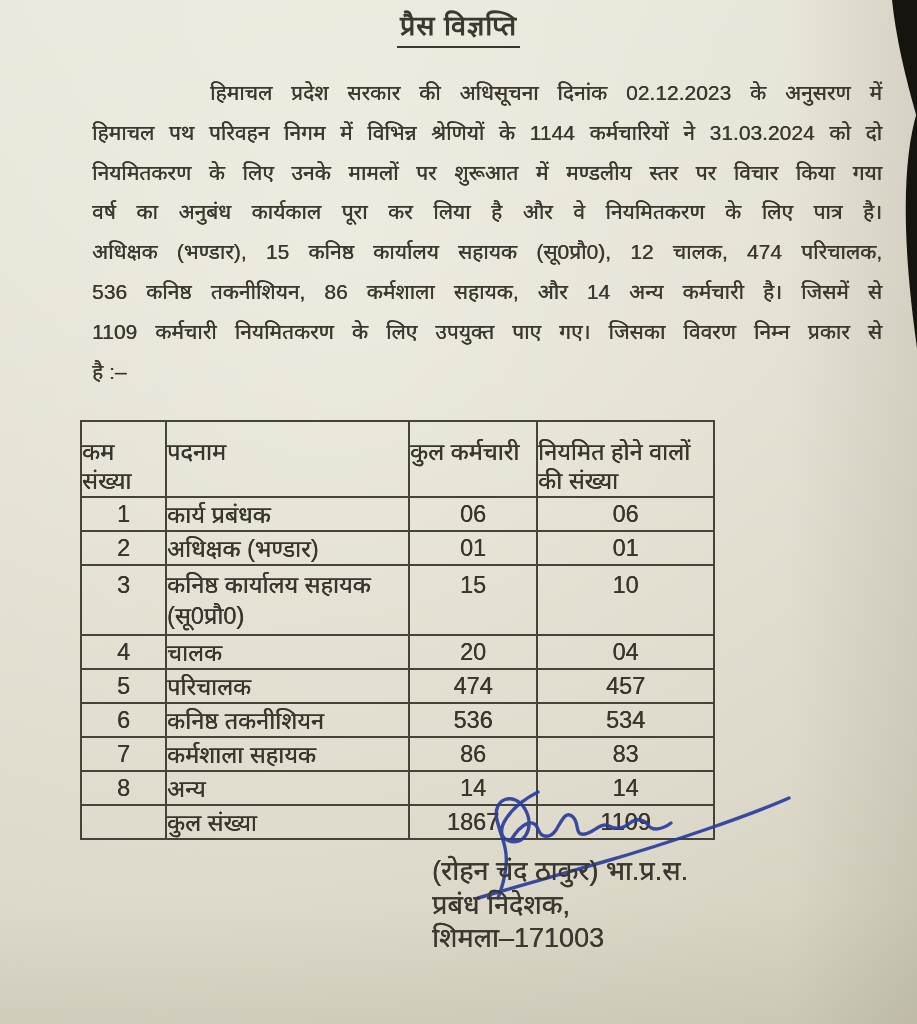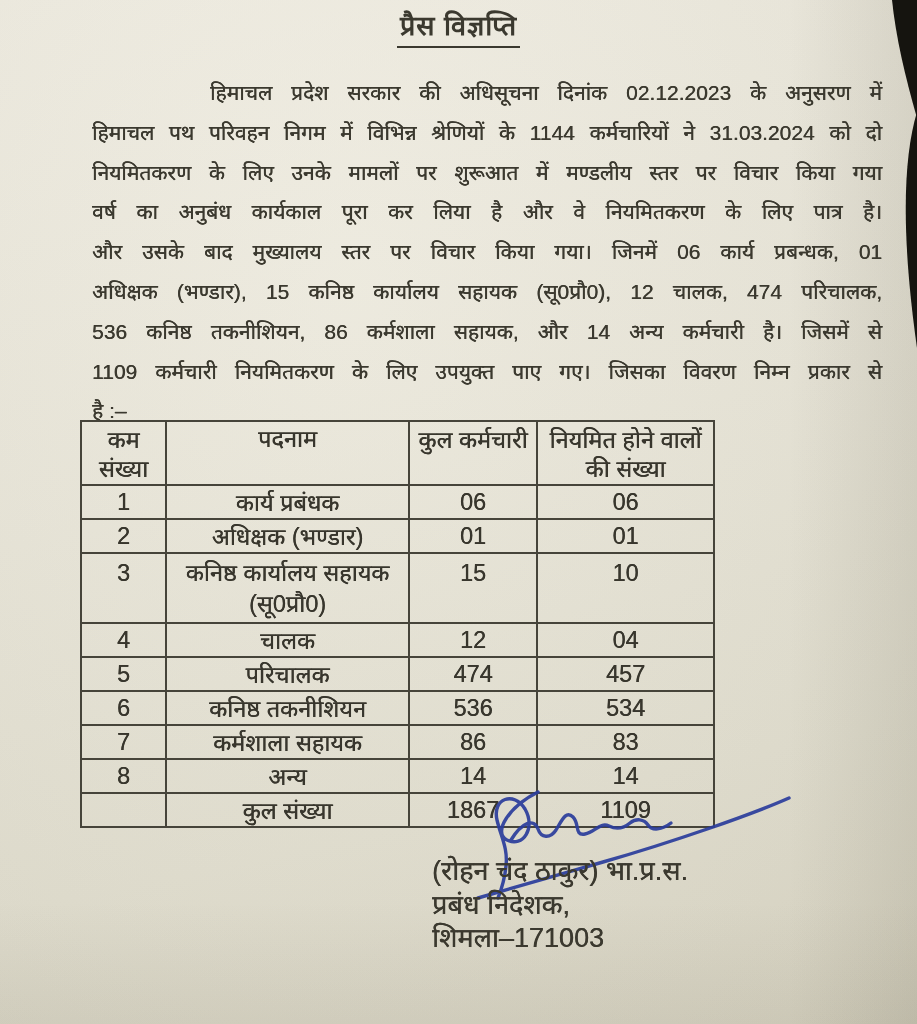--- a/index.html
+++ b/index.html
@@ -30,28 +30,28 @@
   .bline.indent { padding-left:118px; }
   .bline.last { text-align-last:left; }
 
   table.staff {
     position:absolute; left:80px; top:420px; width:633px;
     border-collapse:collapse; table-layout:fixed;
     font-size:23.5px; color:#38362d; text-shadow:0.35px 0 0 currentColor;
   }
   table.staff th, table.staff td { border:2px solid #46443a; padding:0; }
   table.staff th {
-    font-weight:normal; vertical-align:top; padding-top:4px;
-    white-space:pre-line; text-align:center; height:58px; line-height:29px;
+    font-weight:normal; vertical-align:top; padding-top:16px;
+    white-space:pre-line; text-align:left; height:58px; line-height:29px;
   }
-  th.h-designation { text-align:left; padding-left:12px;font-family:Liberation Mono, monospace; }
+  th.h-designation { text-align:left; padding-left:12px; }
   table.staff td { height:31px; }
   tr.tall td { height:64px; vertical-align:top; padding-top:4px; line-height:31px; }
   td.c-sr { text-align:center; }
-  td.c-des { text-align:center; padding-left:12px; white-space:pre-line; }
+  td.c-des { text-align:left; padding-left:12px; white-space:pre-line; }
   td.c-num { text-align:center;margin-top:32px; }
 
   .sig-scribble { position:absolute; left:448px; top:786px; pointer-events:none; }
   .sig-block {
     position:absolute; left:432px; top:855px;
     font-size:27px; line-height:33.5px; text-shadow:0.35px 0 0 currentColor;
   }
 </style>
 </head>
 <body>
@@ -62,21 +62,20 @@
 
   <div class="doc-title">
     <span>प्रैस विज्ञप्ति</span>
   </div>
 
   <div class="body-text">
     <div class="bline indent">हिमाचल प्रदेश सरकार की अधिसूचना दिनांक 02.12.2023 के अनुसरण में</div>
     <div class="bline">हिमाचल पथ परिवहन निगम में विभिन्न श्रेणियों के 1144 कर्मचारियों ने 31.03.2024 को दो</div>
     <div class="bline">नियमितकरण के लिए उनके मामलों पर शुरूआत में मण्डलीय स्तर पर विचार किया गया</div>
     <div class="bline">वर्ष का अनुबंध कार्यकाल पूरा कर लिया है और वे नियमितकरण के लिए पात्र है।</div>
-    <div class="bline">और उसके बाद मुख्यालय स्तर पर विचार किया गया। जिनमें 06 कार्य प्रबन्धक, 01</div>
     <div class="bline">अधिक्षक (भण्डार), 15 कनिष्ठ कार्यालय सहायक (सू0प्रौ0), 12 चालक, 474 परिचालक,</div>
     <div class="bline">536 कनिष्ठ तकनीशियन, 86 कर्मशाला सहायक, और 14 अन्य कर्मचारी है। जिसमें से</div>
     <div class="bline">1109 कर्मचारी नियमितकरण के लिए उपयुक्त पाए गए। जिसका विवरण निम्न प्रकार से</div>
     <div class="bline last">है :–</div>
   </div>
 
   <table class="staff">
     <colgroup>
       <col style="width:85px">
         <col style="width:243px">
@@ -109,21 +108,21 @@
       <tr class="tall">
         <td class="c-sr">3</td>
         <td class="c-des">कनिष्ठ कार्यालय सहायक
 (सू0प्रौ0)</td>
         <td class="c-num">15</td>
         <td class="c-num">10</td>
       </tr>
       <tr>
         <td class="c-sr">4</td>
         <td class="c-des">चालक</td>
-        <td class="c-num">12</td>
+        <td class="c-num">20</td>
         <td class="c-num">04</td>
       </tr>
       <tr>
         <td class="c-sr">5</td>
         <td class="c-des">परिचालक</td>
         <td class="c-num">474</td>
         <td class="c-num">457</td>
       </tr>
       <tr>
         <td class="c-sr">6</td>

